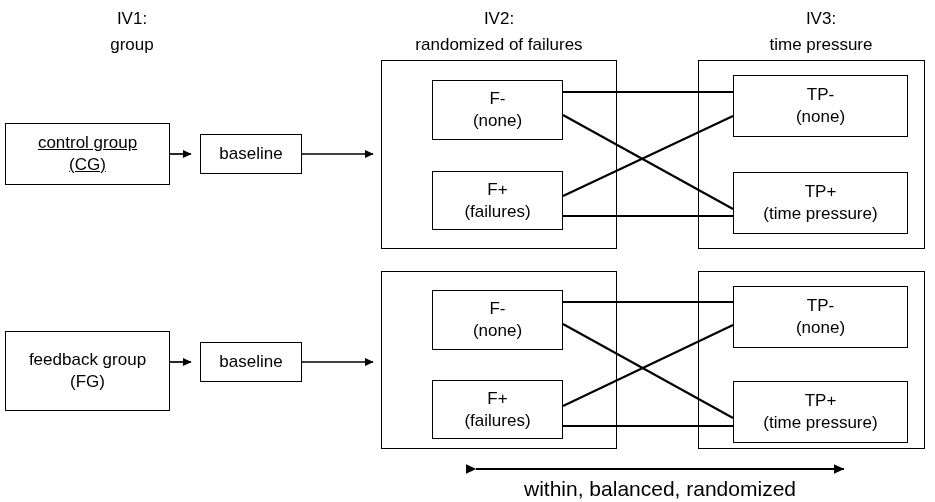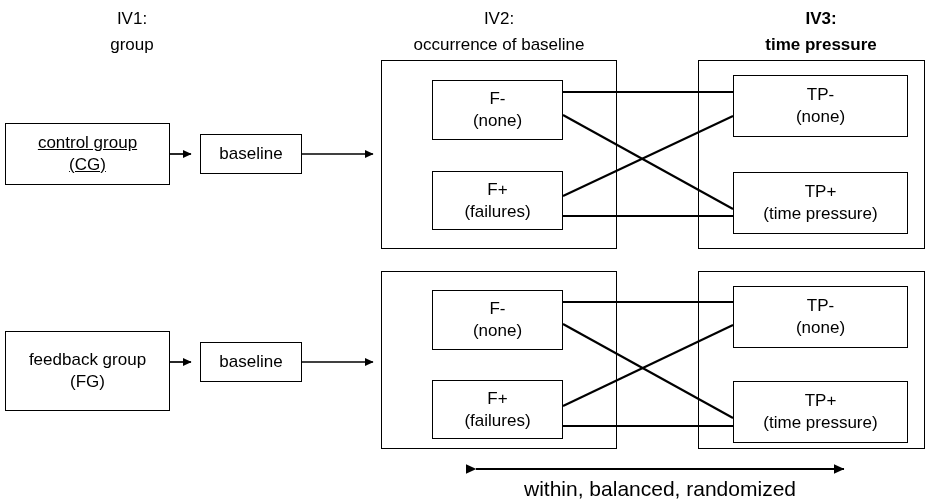--- a/index.html
+++ b/index.html
@@ -66,23 +66,23 @@
 </style>
 </head>
 <body>
 
 <div id="canvas">
 
   <div class="hdr" style="left:22px; top:6px; width:220px;">IV1:
 group</div>
 
   <div class="hdr" style="left:389px; top:6px; width:220px;">IV2:
-occurrence of baseline</div>
+randomized of failures</div>
 
-  <div class="hdr" style="left:711px; top:6px; width:220px;font-weight:bold;">IV3:
+  <div class="hdr" style="left:711px; top:6px; width:220px;">IV3:
 time pressure</div>
 
   <div class="box" style="left:5px; top:123px; width:165px; height:62px;text-decoration:underline;">control group
 (CG)</div>
 
   <div class="box" style="left:200px; top:134px; width:102px; height:40px;">baseline</div>
 
   <div class="panel" style="left:381px; top:60px; width:236px; height:189px;"></div>
 
   <div class="box" style="left:432px; top:80px; width:131px; height:60px;">F-

